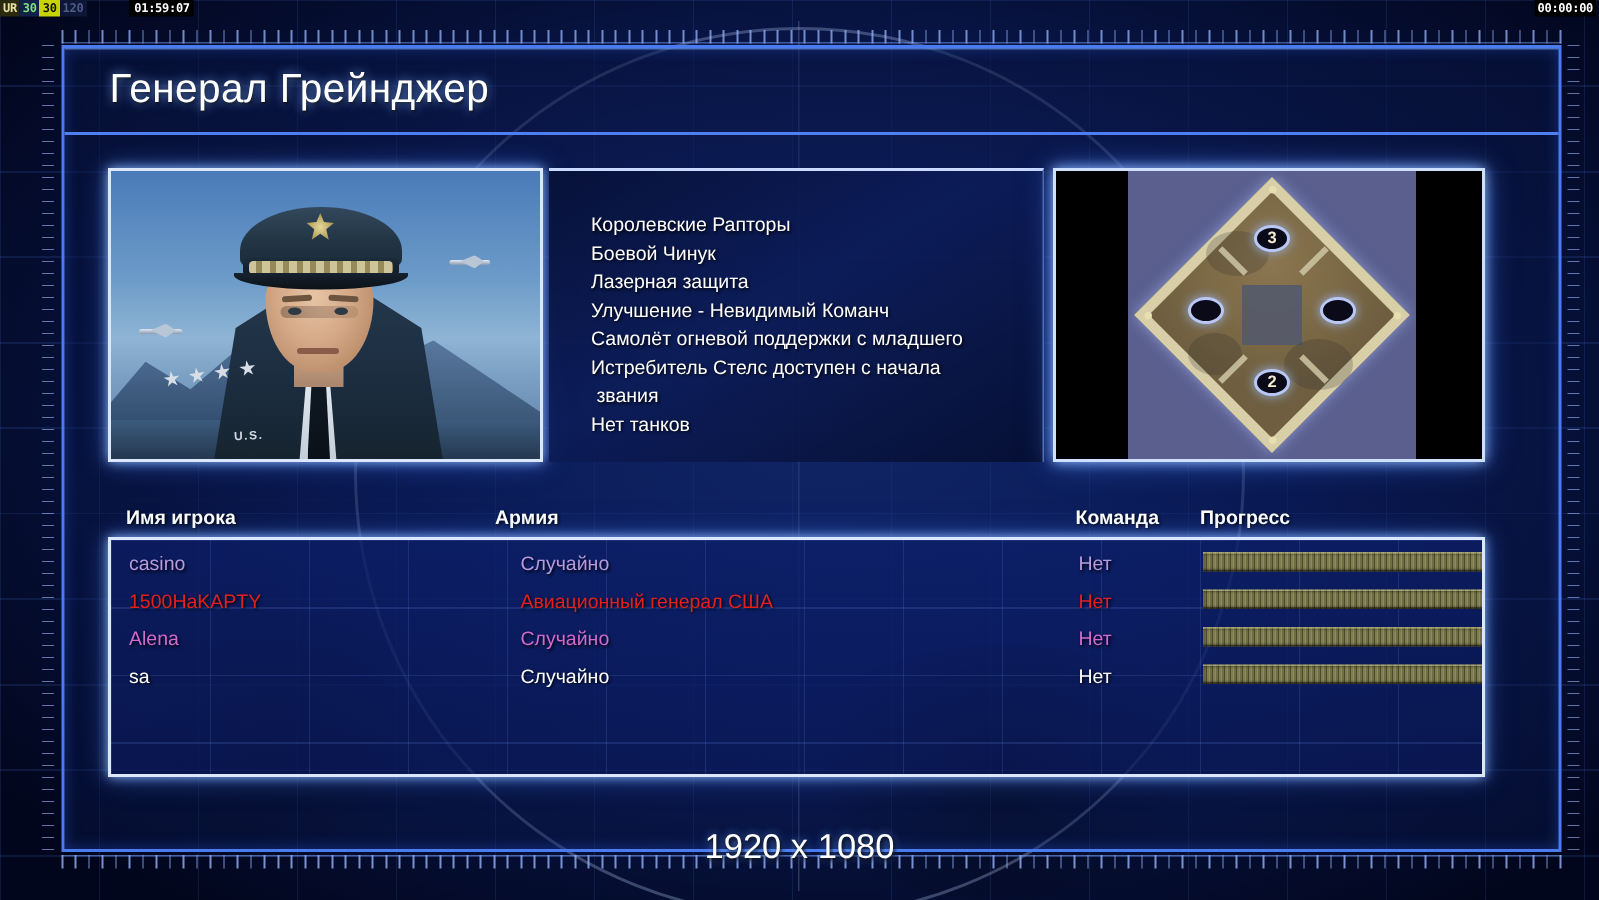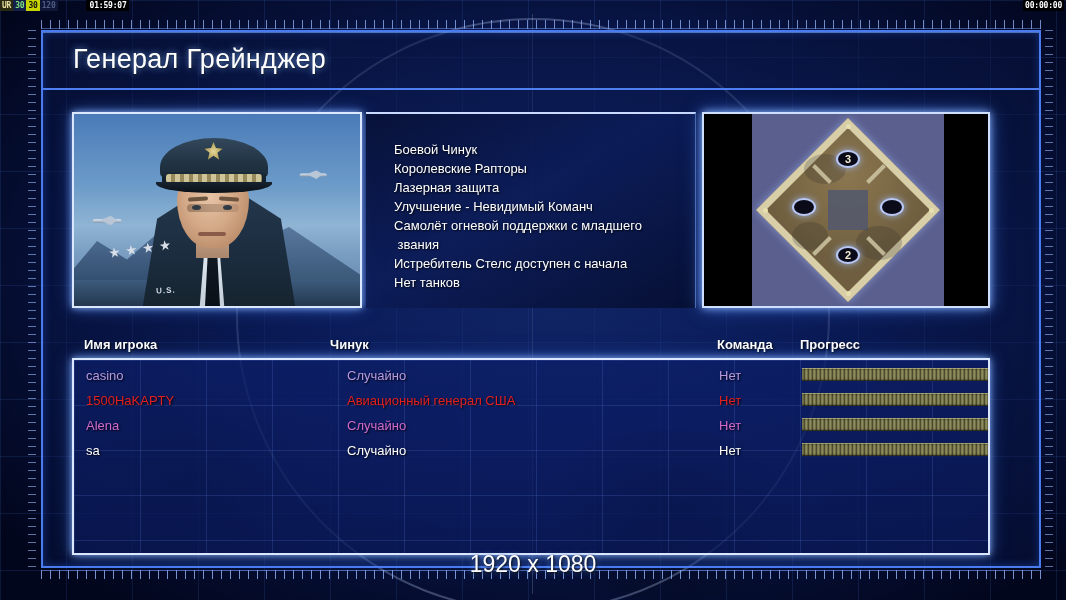--- a/index.html
+++ b/index.html
@@ -222,21 +222,21 @@
     position:absolute; left:72px; top:337px; width:918px; height:22px; z-index:10;
     font-size:13px; color:#ffffff; font-weight:bold; text-shadow:1px 1px 2px #000;
   }
   .table-head > span { position:absolute; top:0; }
   .col-name { left:12px; }
   .col-army { left:258px; }
   .col-team { left:645px; }
   .col-prog { left:728px; }
 
   .table-box {
-    position:absolute; left:72px; top:358px; width:918px; height:197px; z-index:10;
+    position:absolute; left:72px; top:358px; width:918px; height:160px; z-index:10;
     border:2px solid #dbe6ff;
     background:linear-gradient(180deg, rgba(12,30,104,.72) 0%, rgba(10,25,92,.62) 100%);
     box-shadow:0 0 7px rgba(150,190,255,.9), 0 0 16px rgba(70,130,255,.5);
     overflow:hidden;
   }
   .table-box .tgrid { position:absolute; inset:0; pointer-events:none;
     background-image:
       repeating-linear-gradient(to right, rgba(110,150,245,.17) 0 1px, transparent 1px 66px),
       repeating-linear-gradient(to bottom, rgba(110,150,245,.17) 0 1px, transparent 1px 45px); }
   .prow { position:relative; height:25px; z-index:2; }
@@ -323,27 +323,27 @@
     <div class="g-stars">
         <i></i>
         <i></i>
         <i></i>
         <i></i>
       </div>
     <div class="g-us">U.S.</div>
   </div>
 
   <div class="desc-box">
+    <div class="line">Королевские Рапторы</div>
     <div class="line">Боевой Чинук</div>
-    <div class="line">Королевские Рапторы</div>
     <div class="line">Лазерная защита</div>
     <div class="line">Улучшение - Невидимый Команч</div>
     <div class="line">Самолёт огневой поддержки с младшего</div>
+    <div class="line">Истребитель Стелс доступен с начала</div>
     <div class="line"> звания</div>
-    <div class="line">Истребитель Стелс доступен с начала</div>
     <div class="line">Нет танков</div>
   </div>
 
   <div class="map-box">
     <div class="map-inner">
       <div class="map-diamond"></div>
       <div class="map-core"></div>
       <div class="map-splot" style="left:52px;top:40px;width:42px;height:30px;"></div>
       <div class="map-splot" style="left:104px;top:112px;width:46px;height:34px;"></div>
       <div class="map-splot" style="left:40px;top:108px;width:36px;height:28px;"></div>
@@ -359,21 +359,21 @@
 
       <div class="corner-dot" style="left:94px;top:10px;"></div>
       <div class="corner-dot" style="left:94px;top:177px;"></div>
       <div class="corner-dot" style="left:11px;top:94px;"></div>
       <div class="corner-dot" style="left:177px;top:94px;"></div>
     </div>
   </div>
 
   <div class="table-head">
     <span class="col-name">Имя игрока</span>
-    <span class="col-army">Чинук</span>
+    <span class="col-army">Армия</span>
     <span class="col-team">Команда</span>
     <span class="col-prog">Прогресс</span>
   </div>
 
   <div class="table-box">
     <div class="tgrid"></div>
 
     <div class="prow" style="margin-top:4px">
       <span class="pname" style="color:#b69ae0">casino</span>
       <span class="parmy" style="color:#b69ae0">Случайно</span>

